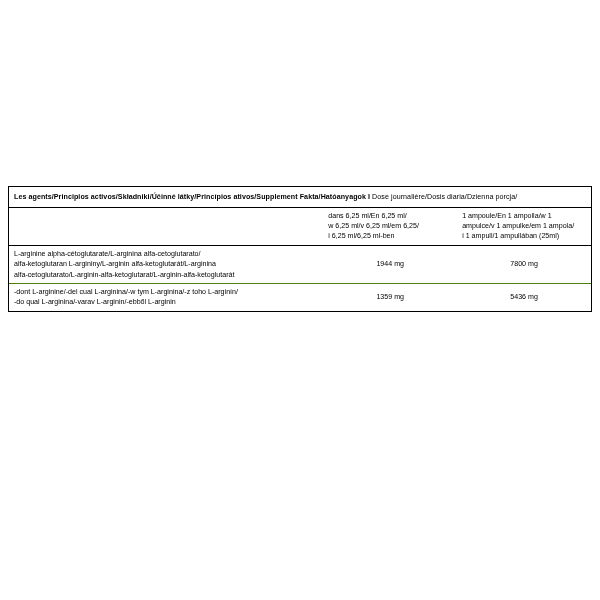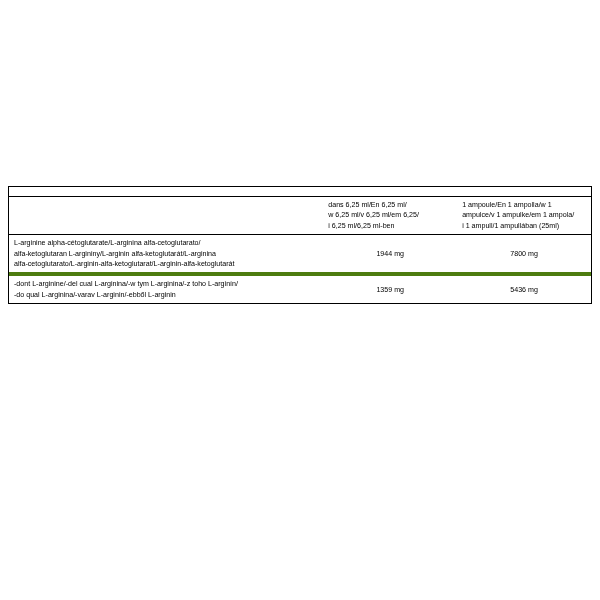--- a/index.html
+++ b/index.html
@@ -62,21 +62,21 @@
     padding-top: 5px;
     padding-bottom: 5px;
   }
   .row-colheads .col-name { border-bottom: 1px solid #000000; }
   .colhead {
     font-size: 7.1px;
     line-height: 10.4px;
     text-align: left;
   }
   .row-main td {
-    border-bottom: 4px solid #4d7c0f;
+    border-bottom: 1px solid #4d7c0f;
   }
   .row-sub td {
     border-bottom: none;
   }
   .ingredient {
     font-size: 7.1px;
     line-height: 10.6px;
   }
   .value {
     text-align: center;
@@ -87,20 +87,21 @@
     line-height: 10.6px;
   }
 </style>
 </head>
 <body>
 
 <div class="page">
   <div class="panel">
 
     <div class="header-block">
+      <div class="header-line bold-lead"><span class="lead">Les agents/Principios activos/Składniki/Účinné látky/Princípios ativos/Supplement Fakta/Hatóanyagok I</span><span> Dose journalière/Dosis diaria/Dzienna porcja/</span></div>
     </div>
 
     <table class="facts">
       <colgroup>
         <col class="col-name">
         <col class="col-dose">
         <col class="col-amp">
       </colgroup>
       <tbody>
         <tr class="row-colheads">

